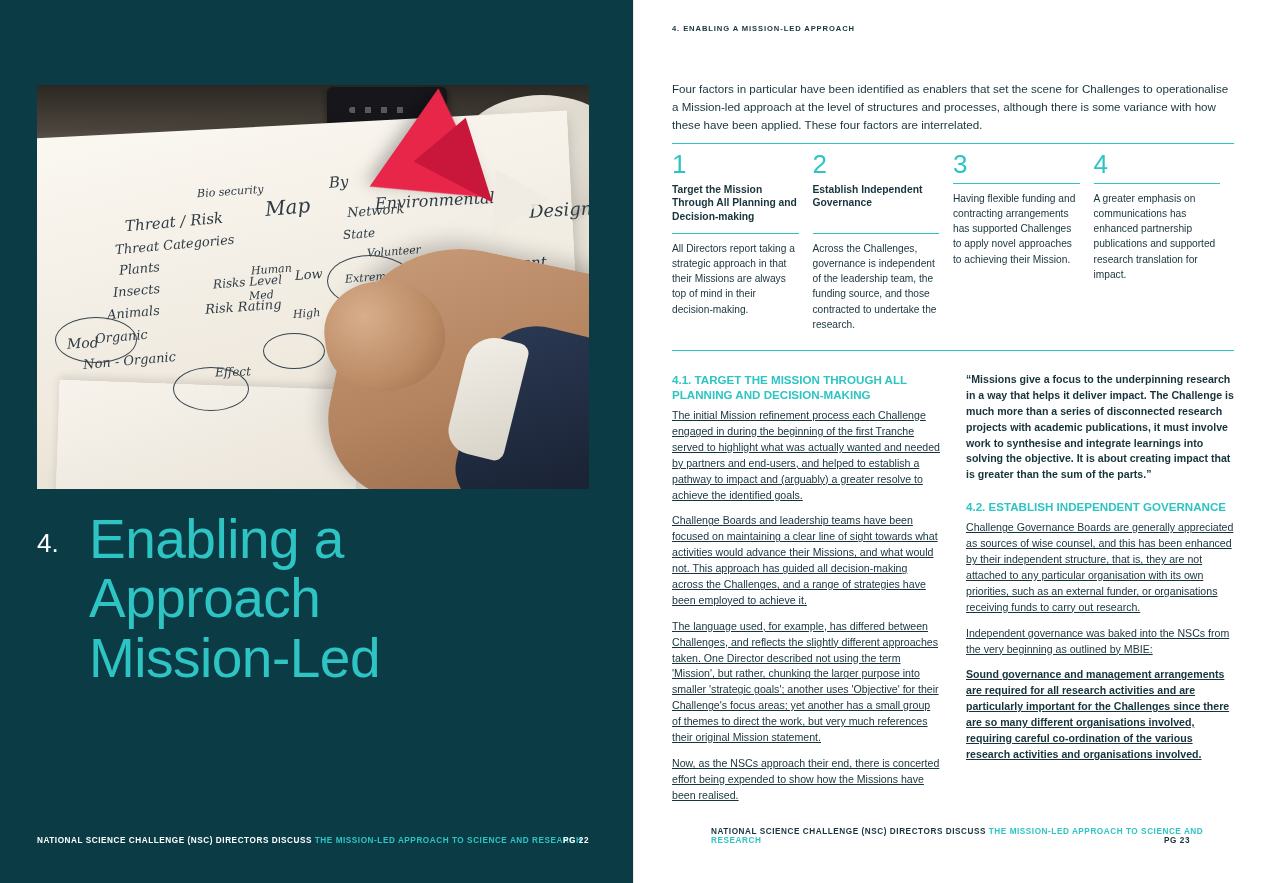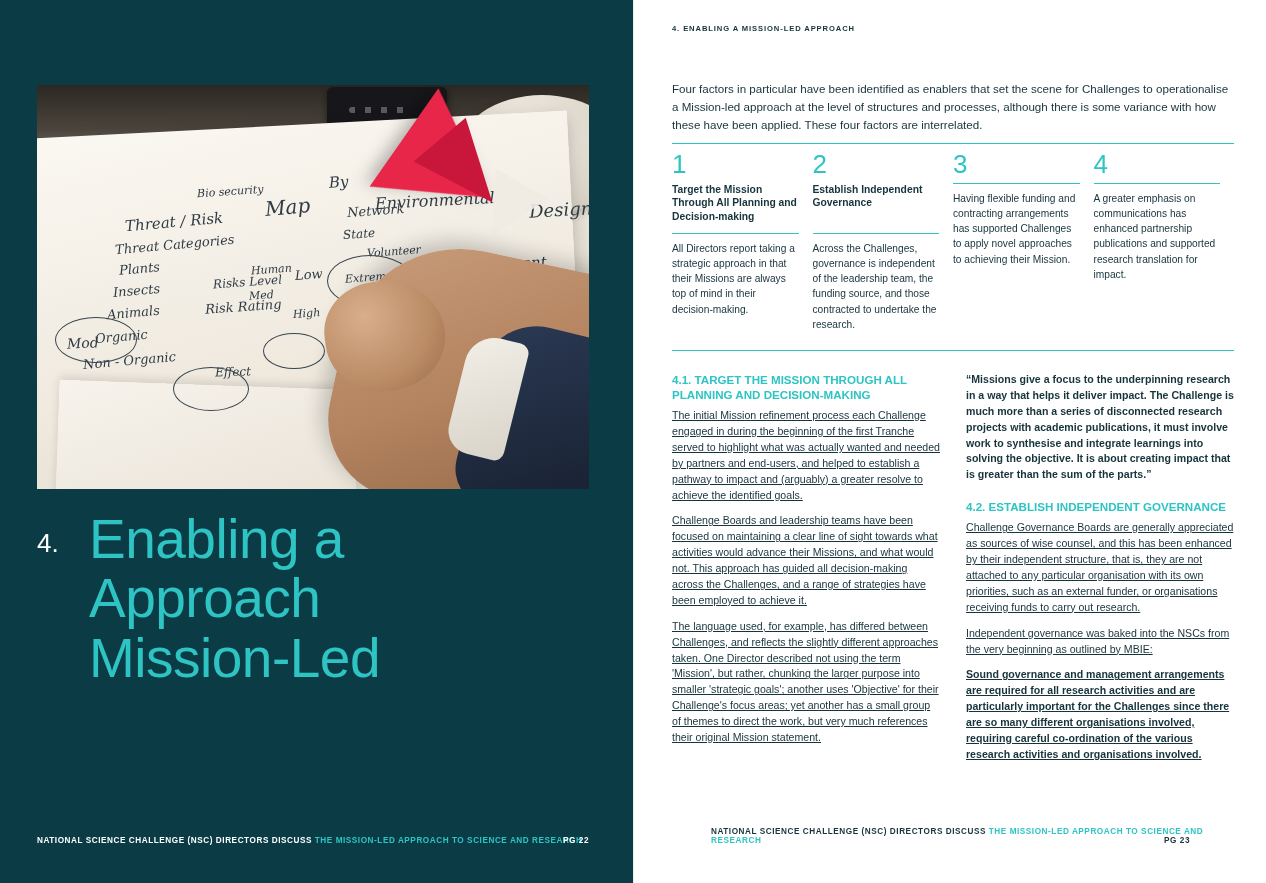--- a/index.html
+++ b/index.html
@@ -317,20 +317,21 @@
 
       <div class="rule-under"></div>
 
       <div class="two-cols">
 
         <div class="col">
           <div class="sec-head">4.1. TARGET THE MISSION THROUGH ALL PLANNING AND DECISION-MAKING</div>
           <div class="p">The initial Mission refinement process each Challenge engaged in during the beginning of the first Tranche served to highlight what was actually wanted and needed by partners and end-users, and helped to establish a pathway to impact and (arguably) a greater resolve to achieve the identified goals.</div>
           <div class="p">Challenge Boards and leadership teams have been focused on maintaining a clear line of sight towards what activities would advance their Missions, and what would not. This approach has guided all decision-making across the Challenges, and a range of strategies have been employed to achieve it.</div>
           <div class="p">The language used, for example, has differed between Challenges, and reflects the slightly different approaches taken. One Director described not using the term 'Mission', but rather, chunking the larger purpose into smaller 'strategic goals'; another uses 'Objective' for their Challenge's focus areas; yet another has a small group of themes to direct the work, but very much references their original Mission statement.</div>
+          <div class="p">Now, as the NSCs approach their end, there is concerted effort being expended to show how the Missions have been realised.</div>
         </div>
 
         <div class="col">
           <div class="quote">“Missions give a focus to the underpinning research in a way that helps it deliver impact. The Challenge is much more than a series of disconnected research projects with academic publications, it must involve work to synthesise and integrate learnings into solving the objective. It is about creating impact that is greater than the sum of the parts.”</div>
           <div class="sec-head">4.2. ESTABLISH INDEPENDENT GOVERNANCE</div>
           <div class="p">Challenge Governance Boards are generally appreciated as sources of wise counsel, and this has been enhanced by their independent structure, that is, they are not attached to any particular organisation with its own priorities, such as an external funder, or organisations receiving funds to carry out research.</div>
           <div class="p">Independent governance was baked into the NSCs from the very beginning as outlined by MBIE:</div>
           <div class="p p-bold">Sound governance and management arrangements are required for all research activities and are particularly important for the Challenges since there are so many different organisations involved, requiring careful co-ordination of the various research activities and organisations involved.</div>
         </div>
       </div>

